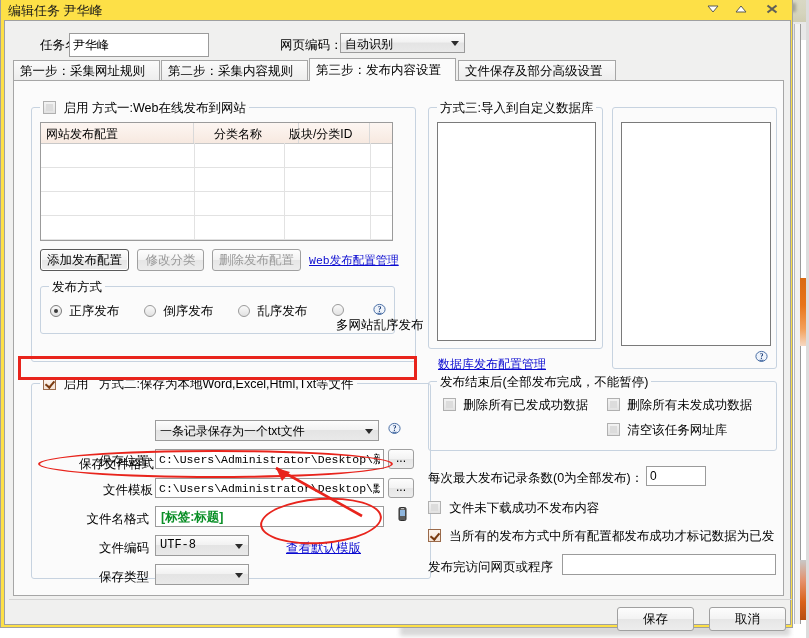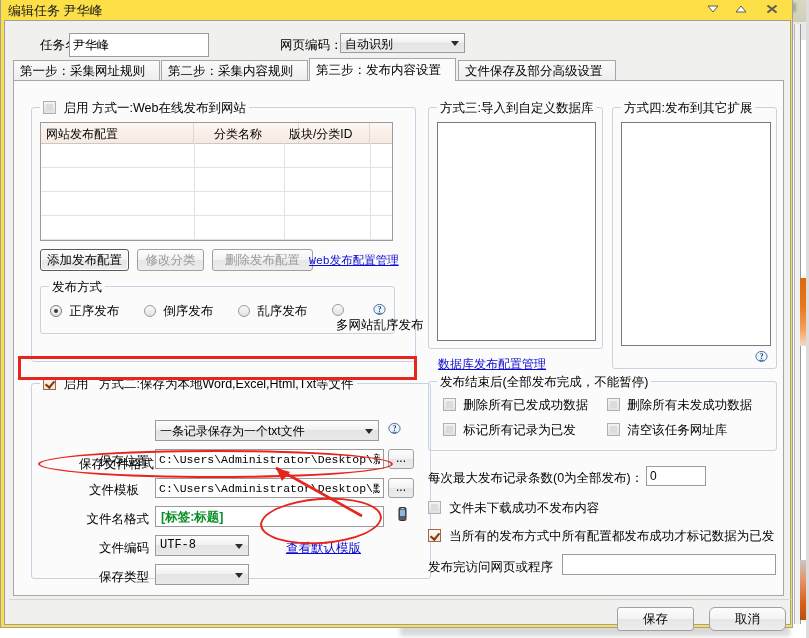--- a/index.html
+++ b/index.html
@@ -384,21 +384,21 @@
             <div class="col-line" style="left:243px;"></div>
             <div class="col-line" style="left:329px;"></div>
             <div class="row-line" style="top:44px;"></div>
             <div class="row-line" style="top:68px;"></div>
             <div class="row-line" style="top:92px;"></div>
             <div class="row-line" style="top:116px;"></div>
           </div>
 
           <div class="btn focus" style="left:8px; top:141px; width:89px; height:22px;">添加发布配置</div>
           <div class="btn disabled" style="left:105px; top:141px; width:67px; height:22px;">修改分类</div>
-          <div class="btn disabled" style="left:180px; top:141px; width:101px; height:22px;">删除发布配置</div>
+          <div class="btn disabled" style="left:180px; top:141px; width:89px; height:22px;">删除发布配置</div>
           <a class="link mono" style="left:277px; top:145px;">Web发布配置管理</a>
 
           <div class="group" style="left:8px; top:178px; width:355px; height:48px;">
             <div class="gtitle" style="background:#fbfbfb;">发布方式</div>
             <div class="pos" style="left:9px; top:16px;text-align:right;">
               <span class="rb on"></span>
               <span class="lbl" style="margin-left:4px;">正序发布</span>
             </div>
             <div class="pos" style="left:103px; top:16px;">
               <span class="rb"></span>
@@ -439,21 +439,21 @@
               <ellipse cx="7.5" cy="6.4" rx="5.6" ry="5" fill="#eef3fb" stroke="#4a6fa5" stroke-width="1"></ellipse>
               <path d="M7.5 11.4 L5.6 10.3 L9.4 10.3 Z" fill="#eef3fb" stroke="#4a6fa5" stroke-width="1"></path>
               <text x="7.5" y="9.3" font-size="7.5" fill="#1a3c75" text-anchor="middle" font-family="Liberation Serif, serif" font-weight="bold">?</text>
             </svg>
           </div>
 
           <div class="pos lbl" style="left:20px; top:69px; width:97px; text-align:right;">保存位置</div>
           <input class="txt mono pos" type="text" style="left: 123px; top: 65px; width: 229px; height: 20px;" value="C:\Users\Administrator\Desktop\新建文f">
           <div class="btn small" style="left:356px; top:65px; width:26px; height:20px;">...</div>
 
-          <div class="pos lbl" style="left:10px; top:98px; width:97px; text-align:right;">文件模板</div>
+          <div class="pos lbl" style="left:24px; top:98px; width:97px; text-align:right;">文件模板</div>
           <input class="txt mono pos" type="text" style="left: 123px; top: 94px; width: 229px; height: 20px;" value="C:\Users\Administrator\Desktop\默认tx">
           <div class="btn small" style="left:356px; top:94px; width:26px; height:20px;">...</div>
 
           <div class="pos lbl" style="left:20px; top:127px; width:97px; text-align:right;">文件名格式</div>
           <div class="pos" style="left:123px; top:122px; width:229px; height:21px; background:#fff; border:1px solid #9b9b9b; box-sizing:border-box;">
             <span class="green-val" style="position:absolute; left:5px; top:2px;">[标签:标题]</span>
           </div>
           <div class="phone-ico" style="left:366px; top:123px;">
             <svg width="9" height="14" viewBox="0 0 9 14">
               <rect x="1" y="0.5" width="7" height="13" rx="1.4" fill="#5a5a5a" stroke="#2d2d2d"></rect>
@@ -477,45 +477,40 @@
           <a class="link" style="left:254px; top:156px; font-size:12.5px;">查看默认模版</a>
         </div>
 
         <div class="group" style="left:414px; top:26px; width:175px; height:242px;">
           <div class="gtitle">方式三:导入到自定义数据库</div>
           <div class="panel-white" style="left:8px; top:14px; width:159px; height:219px;"></div>
         </div>
         <a class="link" style="left:424px; top:275px; font-size:12px;">数据库发布配置管理</a>
 
         <div class="group" style="left:598px; top:26px; width:165px; height:262px;">
-          <div class="gtitle">方式四:发布到其它扩展</div>
           <div class="panel-white" style="left:8px; top:14px; width:150px; height:224px;"></div>
           <div class="help" style="left:141px; top:242px;">
             <svg width="15" height="15" viewBox="0 0 15 15">
               <ellipse cx="7.5" cy="6.4" rx="5.6" ry="5" fill="#eef3fb" stroke="#4a6fa5" stroke-width="1"></ellipse>
               <path d="M7.5 11.4 L5.6 10.3 L9.4 10.3 Z" fill="#eef3fb" stroke="#4a6fa5" stroke-width="1"></path>
               <text x="7.5" y="9.3" font-size="7.5" fill="#1a3c75" text-anchor="middle" font-family="Liberation Serif, serif" font-weight="bold">?</text>
             </svg>
           </div>
         </div>
 
         <div class="group" style="left:414px; top:300px; width:349px; height:70px;">
           <div class="gtitle">发布结束后(全部发布完成，不能暂停)</div>
           <div class="pos" style="left:14px; top:15px;">
             <span class="cb gray"></span>
             <span class="lbl" style="margin-left:4px;">删除所有已发成功数据</span>
           </div>
           <div class="pos" style="left:178px; top:15px;">
             <span class="cb gray"></span>
             <span class="lbl" style="margin-left:4px;">删除所有未发成功数据</span>
           </div>
-          <div class="pos" style="left:14px; top:40px;">
-            <span class="cb gray"></span>
-            <span class="lbl" style="margin-left:4px;">标记所有记录为已发</span>
-          </div>
           <div class="pos" style="left:178px; top:40px;">
             <span class="cb gray"></span>
             <span class="lbl" style="margin-left:4px;">清空该任务网址库</span>
           </div>
         </div>
 
         <div class="pos lbl" style="left:414px; top:389px;">每次最大发布记录条数(0为全部发布)：</div>
         <input class="txt pos" type="text" style="left: 632px; top: 385px; width: 60px; height: 20px;" value="0">
 
         <div class="pos" style="left:414px; top:447px;">
@@ -527,21 +522,21 @@
           <span class="cb gray"></span>
           <span class="lbl" style="margin-left:5px;">文件未下载成功不发布内容</span>
         </div>
 
         <div class="pos lbl" style="left:414px; top:478px;">发布完访问网页或程序</div>
         <input class="txt pos" type="text" style="left: 548px; top: 473px; width: 214px; height: 21px;" value="">
       </div>
 
       <div class="bottom-sep"></div>
       <div class="btn" style="left:612px; top:586px; width:77px; height:24px; padding-top:5px;">保存</div>
-      <div class="btn" style="left:704px; top:586px; width:77px; height:24px; padding-top:5px;border-radius:6px;">取消</div>
+      <div class="btn" style="left:704px; top:586px; width:77px; height:24px; padding-top:5px;">取消</div>
     </div>
   </div>
 
   <div class="anno-rect" style="left:18px; top:356px; width:399px; height:24px;"></div>
   <div class="anno-ellipse" style="left:38px; top:450px; width:355px; height:28px;"></div>
   <div class="anno-ellipse" style="left:260px; top:498px; width:122px; height:46px; transform:rotate(-4deg);"></div>
   <svg class="anno-arrow" style="left:250px; top:460px;" width="120" height="60" viewBox="0 0 120 60">
     <path d="M112 56 L26 8" stroke="#e8241c" stroke-width="2.6" fill="none"></path>
     <polygon points="26,8 40,12 32,21" fill="#e8241c"></polygon>
   </svg>

